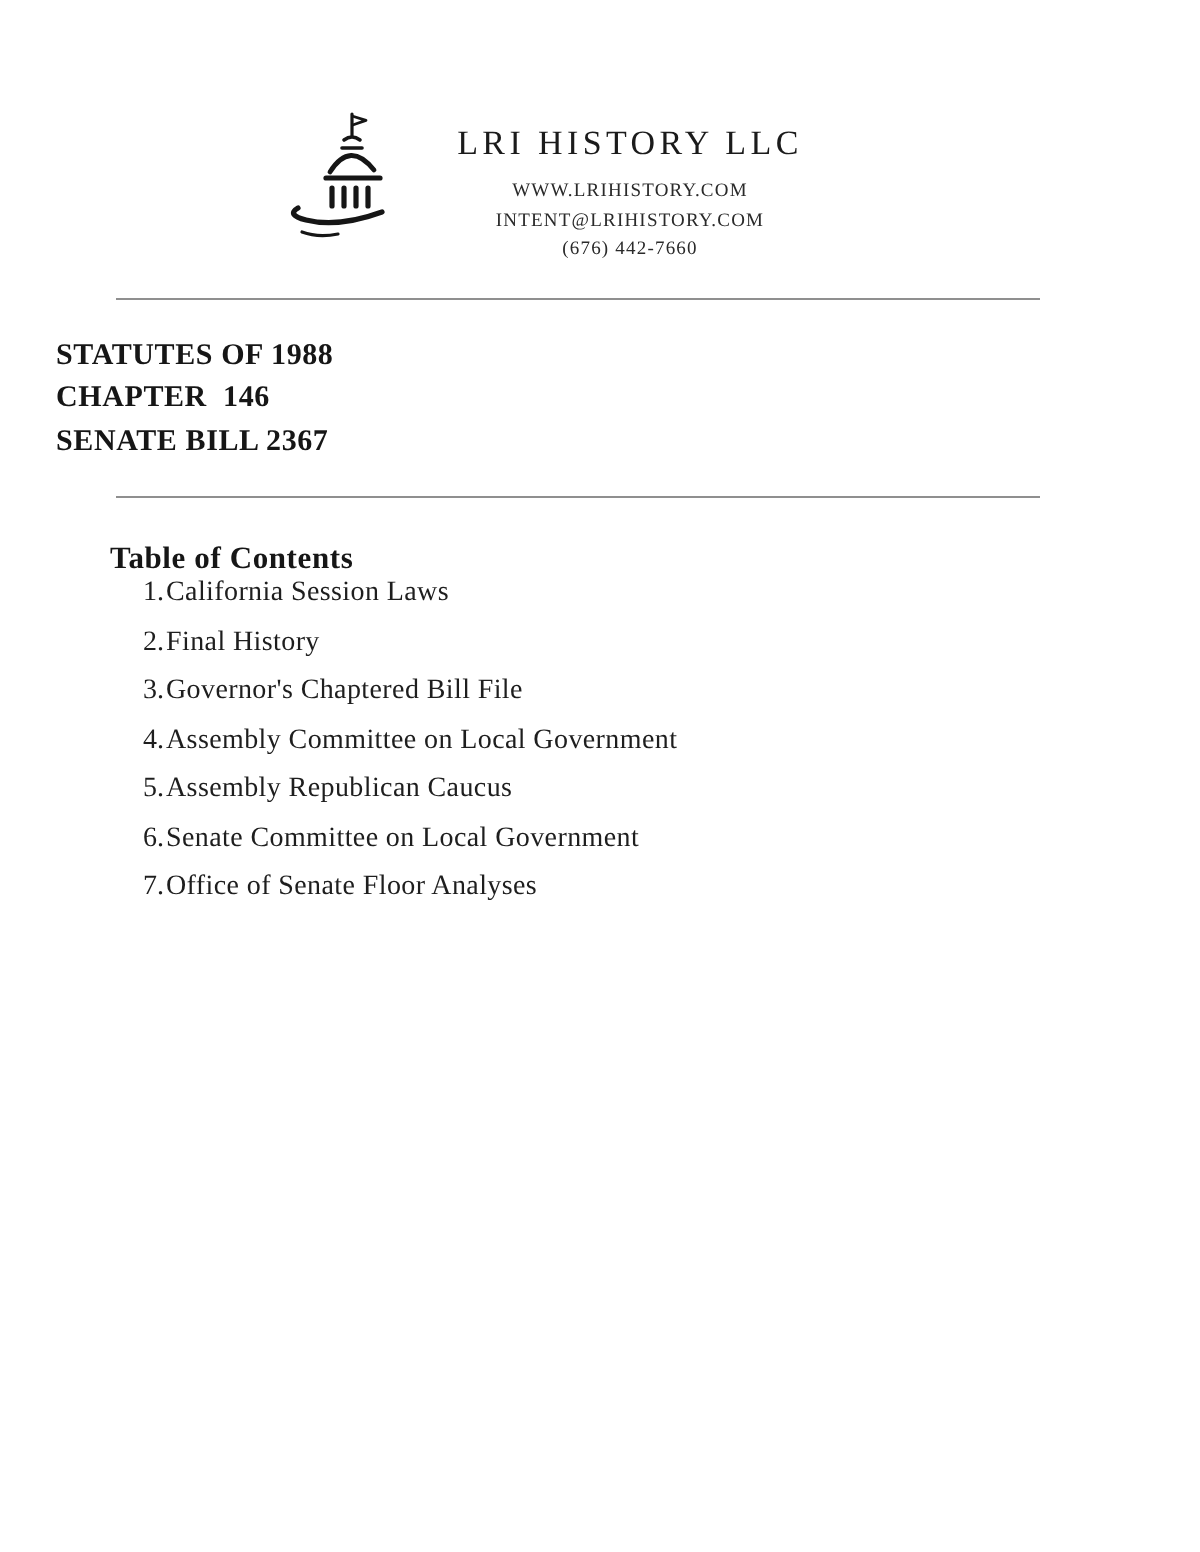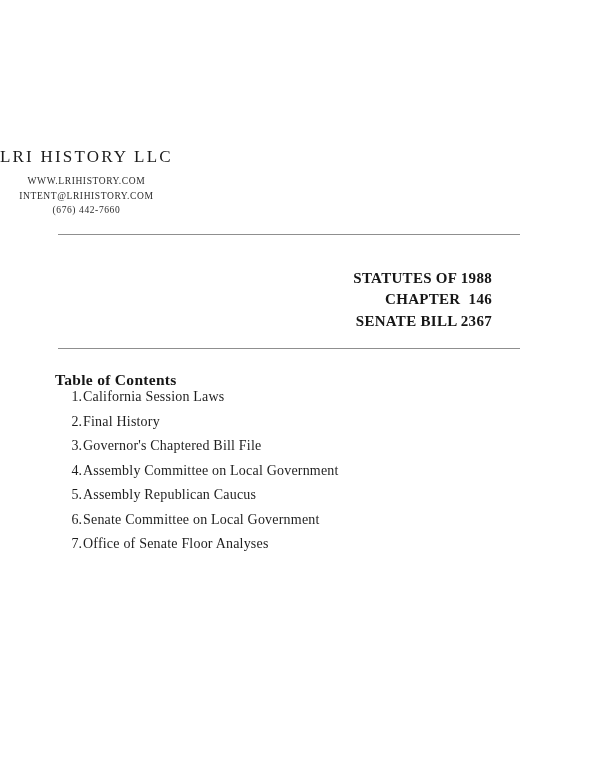--- a/index.html
+++ b/index.html
@@ -12,25 +12,24 @@
     position: relative;
     width: 600px;
     height: 776px;
     background: #ffffff;
     overflow: hidden;
   }
 
   
   .letterhead {
     display: flex;
-    justify-content: flex-start;
+    justify-content: center;
     align-items: flex-start;
     gap: 26px;
-    padding-top: 35px;
-    flex-direction: column;
+    padding-top: 54px;
   }
   .logo-wrap {
     width: 64px;
     height: 78px;
     flex: 0 0 auto;
     margin-left: -60px; 
   }
   .head-text {
     text-align: center;
     padding-top: 8px;
@@ -55,23 +54,23 @@
     border-top: 1px solid #8f8f8f;
     height: 0;
     margin-left: 58px;
     margin-right: 80px;
   }
   .rule-1 { margin-top: 16px; }
   .rule-2 { margin-top: 16px; }
 
   
   .reference {
-    text-align: right;
     margin-right: 108px;
-    margin-top: 33px;
+    margin-top: 18px;
+    padding-left: 28px;
   }
   .ref-line {
     font-weight: bold;
     font-size: 15px;
     line-height: 21.5px;
     letter-spacing: 0.3px;
     white-space: pre; 
     color: #161616;
   }
 

